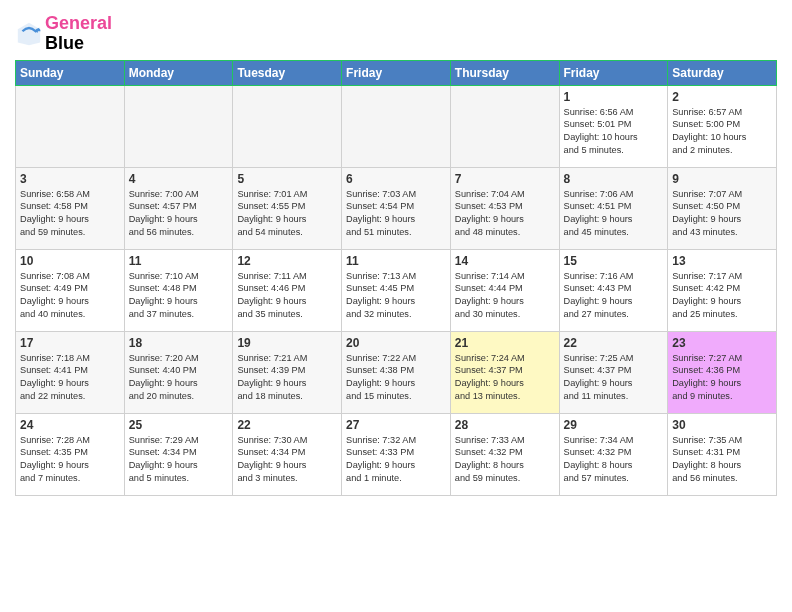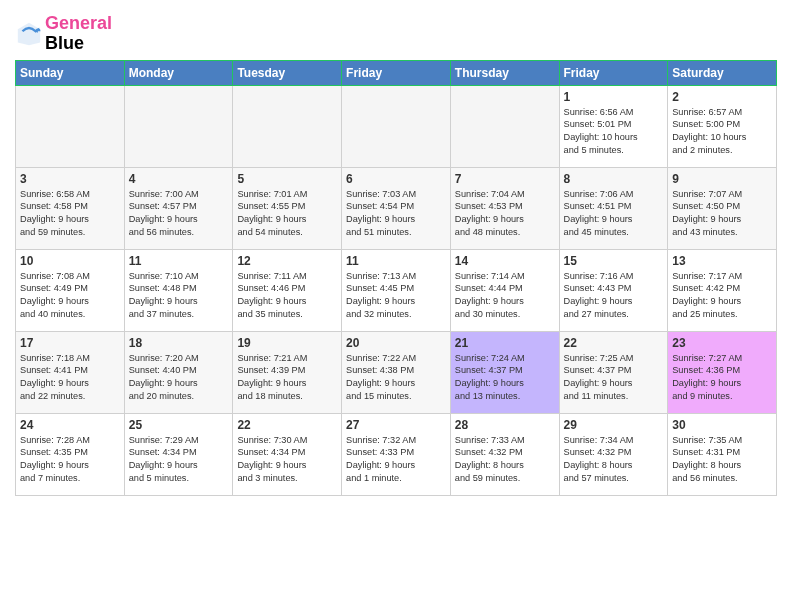--- a/index.html
+++ b/index.html
@@ -217,21 +217,21 @@
             <div class="day-info">Sunrise: 7:20 AM<br>Sunset: 4:40 PM<br>Daylight: 9 hours<br>and 20 minutes.</div>
           </td>
           <td style="background: rgb(247, 247, 247);">
             <span class="day-num">19</span>
             <div class="day-info">Sunrise: 7:21 AM<br>Sunset: 4:39 PM<br>Daylight: 9 hours<br>and 18 minutes.</div>
           </td>
           <td style="background: rgb(247, 247, 247); margin-left: 28px;">
             <span class="day-num">20</span>
             <div class="day-info">Sunrise: 7:22 AM<br>Sunset: 4:38 PM<br>Daylight: 9 hours<br>and 15 minutes.</div>
           </td>
-          <td style="background: #c4b5fd;">
+          <td style="background: #fef9c3;">
             <span class="day-num">21</span>
             <div class="day-info">Sunrise: 7:24 AM<br>Sunset: 4:37 PM<br>Daylight: 9 hours<br>and 13 minutes.</div>
           </td>
           <td style="background: rgb(247, 247, 247);">
             <span class="day-num">22</span>
             <div class="day-info">Sunrise: 7:25 AM<br>Sunset: 4:37 PM<br>Daylight: 9 hours<br>and 11 minutes.</div>
           </td>
           <td style="background: #f0abfc;">
             <span class="day-num">23</span>
             <div class="day-info">Sunrise: 7:27 AM<br>Sunset: 4:36 PM<br>Daylight: 9 hours<br>and 9 minutes.</div>

